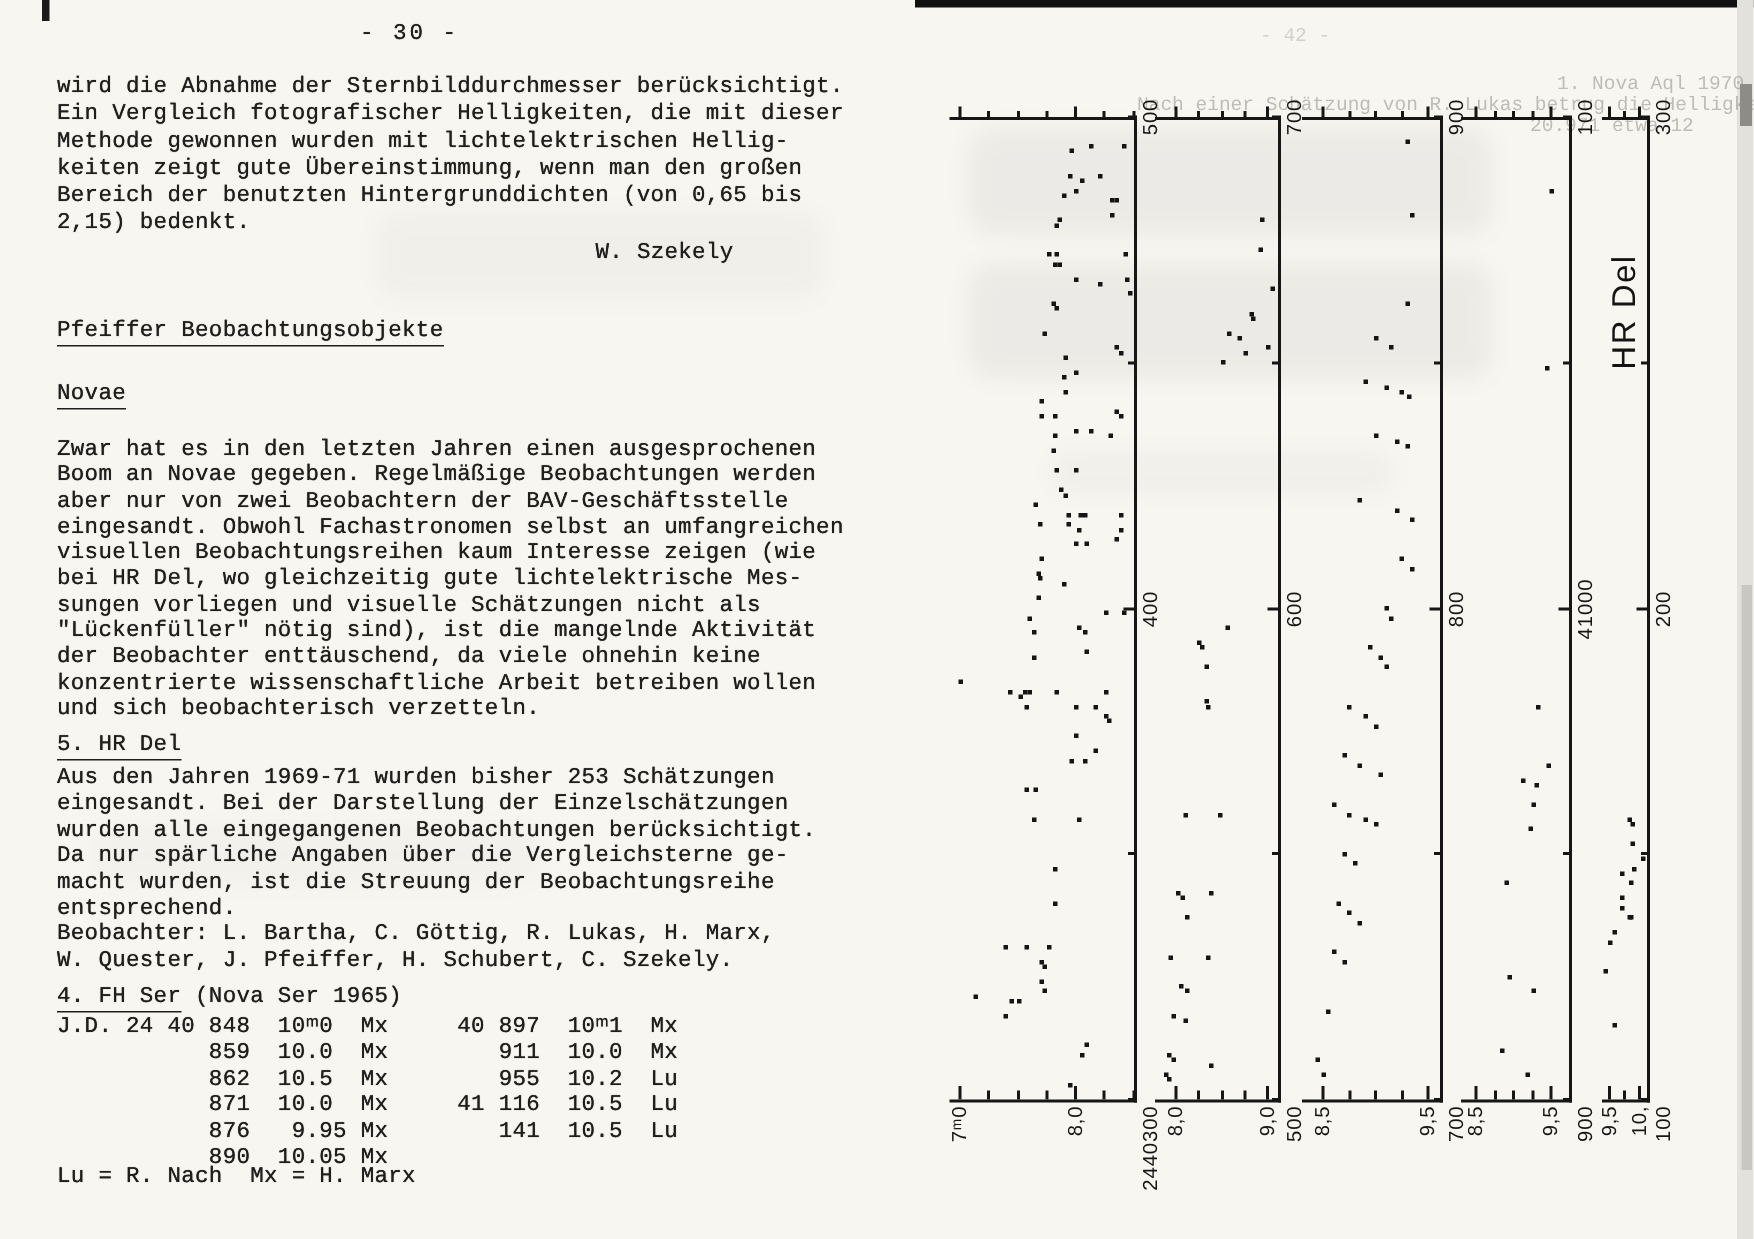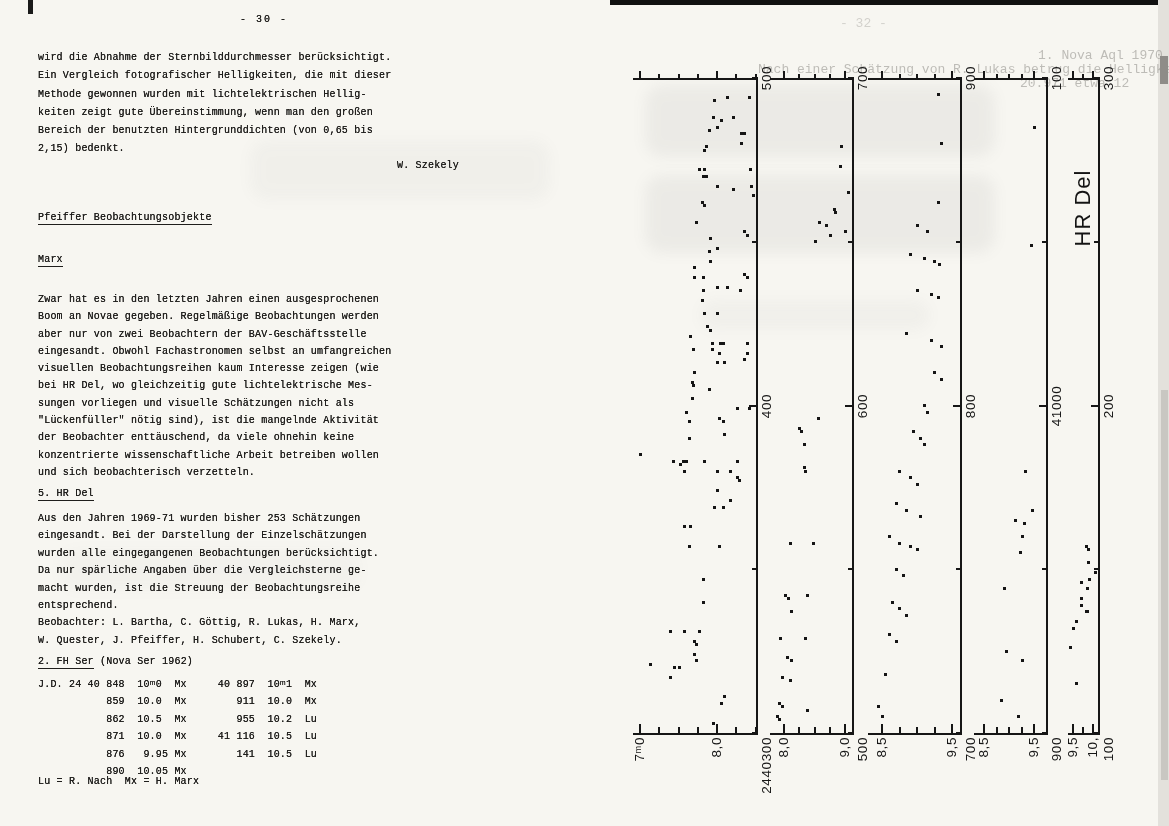--- a/index.html
+++ b/index.html
@@ -1,18 +1,18 @@
 <!DOCTYPE html>
 <html><head>
 <meta charset="utf-8">
 <style>
   html,body{margin:0;padding:0;}
   body{width:1169px;height:826px;position:relative;overflow:hidden;
        background:#f7f6f1;font-family:"Liberation Mono","DejaVu Sans Mono",monospace;color:#1f1e1c;}
-  .tw{position:absolute;white-space:pre;font-size:10px;letter-spacing:.2px;
+  .tw{position:absolute;white-space:pre;font-size:15px;letter-spacing:.2px;
       text-shadow:0 0 .5px currentColor;}
   .tline{white-space:pre;}
   .u{border-bottom:1.6px solid currentColor;padding-bottom:1px;}
   .ghost{position:absolute;background:#7d7d7d;opacity:.09;filter:blur(7px);border-radius:18px;pointer-events:none;}
   .faint{position:absolute;white-space:pre;font-size:13px;color:#8f8d88;opacity:.55;filter:blur(.4px);}
   .artifact{position:absolute;}
   #chart{position:absolute;left:0;top:0;width:1169px;height:826px;}
   #chart .axis{position:absolute;background:#161616;}
   #chart .tick{position:absolute;background:#161616;}
   #chart .dot{position:absolute;width:3px;height:3px;background:#151515;}
@@ -41,37 +41,37 @@
 
 <div>
   <div class="tw" style="left:240px;top:14px;letter-spacing:2px;">- 30 -</div>
 
   <div class="tw" style="left:38px;top:49px;line-height:18.3px;"><div class="tline">wird die Abnahme der Sternbilddurchmesser berücksichtigt.</div><div class="tline">Ein Vergleich fotografischer Helligkeiten, die mit dieser</div><div class="tline">Methode gewonnen wurden mit lichtelektrischen Hellig-</div><div class="tline">keiten zeigt gute Übereinstimmung, wenn man den großen</div><div class="tline">Bereich der benutzten Hintergrunddichten (von 0,65 bis</div><div class="tline">2,15) bedenkt.</div></div>
 
   <div class="tw" style="left:397px;top:160px;">W. Szekely</div>
 
   <div class="tw" style="left:38px;top:212px;"><span class="u">Pfeiffer Beobachtungsobjekte</span></div>
 
-  <div class="tw" style="left:38px;top:254px;"><span class="u">Marx</span></div>
+  <div class="tw" style="left:38px;top:254px;"><span class="u">Novae</span></div>
 
   <div class="tw" style="left:38px;top:291px;line-height:17.3px;"><div class="tline">Zwar hat es in den letzten Jahren einen ausgesprochenen</div><div class="tline">Boom an Novae gegeben. Regelmäßige Beobachtungen werden</div><div class="tline">aber nur von zwei Beobachtern der BAV-Geschäftsstelle</div><div class="tline">eingesandt. Obwohl Fachastronomen selbst an umfangreichen</div><div class="tline">visuellen Beobachtungsreihen kaum Interesse zeigen (wie</div><div class="tline">bei HR Del, wo gleichzeitig gute lichtelektrische Mes-</div><div class="tline">sungen vorliegen und visuelle Schätzungen nicht als</div><div class="tline">"Lückenfüller" nötig sind), ist die mangelnde Aktivität</div><div class="tline">der Beobachter enttäuschend, da viele ohnehin keine</div><div class="tline">konzentrierte wissenschaftliche Arbeit betreiben wollen</div><div class="tline">und sich beobachterisch verzetteln.</div></div>
 
   <div class="tw" style="left:38px;top:488px;"><span class="u">5. HR Del</span></div>
 
   <div class="tw" style="left:38px;top:510px;line-height:17.4px;"><div class="tline">Aus den Jahren 1969-71 wurden bisher 253 Schätzungen</div><div class="tline">eingesandt. Bei der Darstellung der Einzelschätzungen</div><div class="tline">wurden alle eingegangenen Beobachtungen berücksichtigt.</div><div class="tline">Da nur spärliche Angaben über die Vergleichsterne ge-</div><div class="tline">macht wurden, ist die Streuung der Beobachtungsreihe</div><div class="tline">entsprechend.</div><div class="tline">Beobachter: L. Bartha, C. Göttig, R. Lukas, H. Marx,</div><div class="tline">W. Quester, J. Pfeiffer, H. Schubert, C. Szekely.</div></div>
 
-  <div class="tw" style="left:38px;top:656px;"><span class="u">2. FH Ser</span><span> (Nova Ser 1962)</span></div>
+  <div class="tw" style="left:38px;top:656px;"><span class="u">4. FH Ser</span><span> (Nova Ser 1965)</span></div>
 
   <div class="tw" style="left:38px;top:676px;line-height:17.4px;"><div class="tline">J.D. 24 40 848  10ᵐ0  Mx     40 897  10ᵐ1  Mx</div><div class="tline">           859  10.0  Mx        911  10.0  Mx</div><div class="tline">           862  10.5  Mx        955  10.2  Lu</div><div class="tline">           871  10.0  Mx     41 116  10.5  Lu</div><div class="tline">           876   9.95 Mx        141  10.5  Lu</div><div class="tline">           890  10.05 Mx</div></div>
 
   <div class="tw" style="left:38px;top:776px;">Lu = R. Nach  Mx = H. Marx</div>
 </div>
 
 <div>
-  <div class="faint" style="left:840px;top:16px;opacity:.35;">- 32 -</div>
+  <div class="faint" style="left:840px;top:16px;opacity:.35;">- 42 -</div>
   <div class="faint" style="left:1038px;top:48px;">1. Nova Aql 1970</div>
   <div class="faint" style="left:758px;top:62px;">Nach einer Schätzung von R. Lukas betrug die Helligkeit</div>
   <div class="faint" style="left:1020px;top:76px;">20.971 etwa 12</div>
 </div>
 
 <div id="chart">
   <div id="title-box">
       <span>HR Del</span>
     </div>
 <div class="axis" style="left: 633px; top: 78px; width: 125px; height: 2px;"></div>

